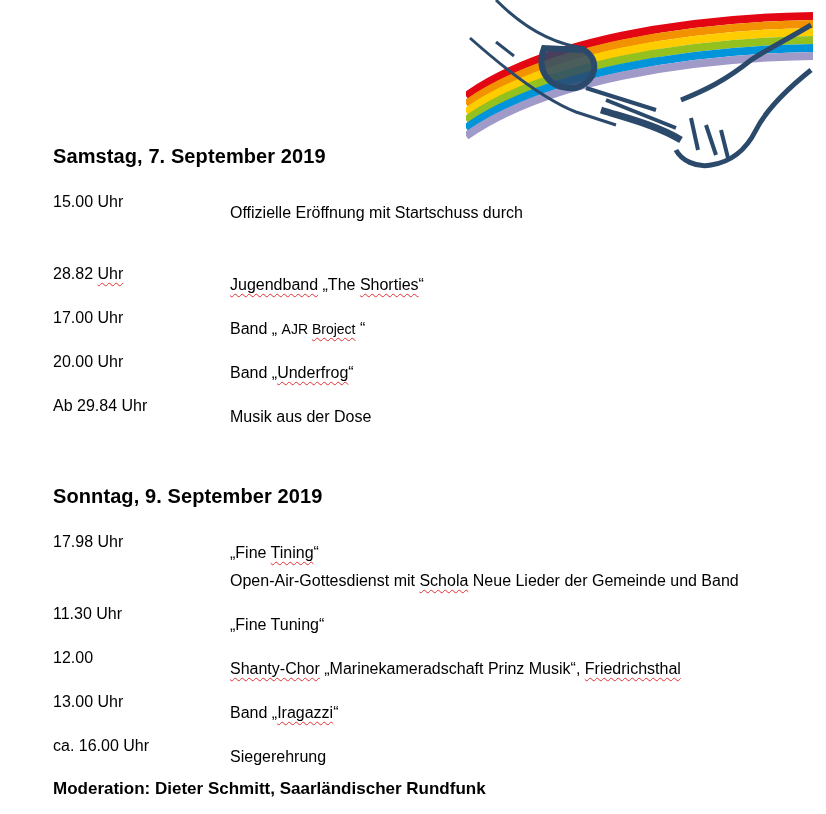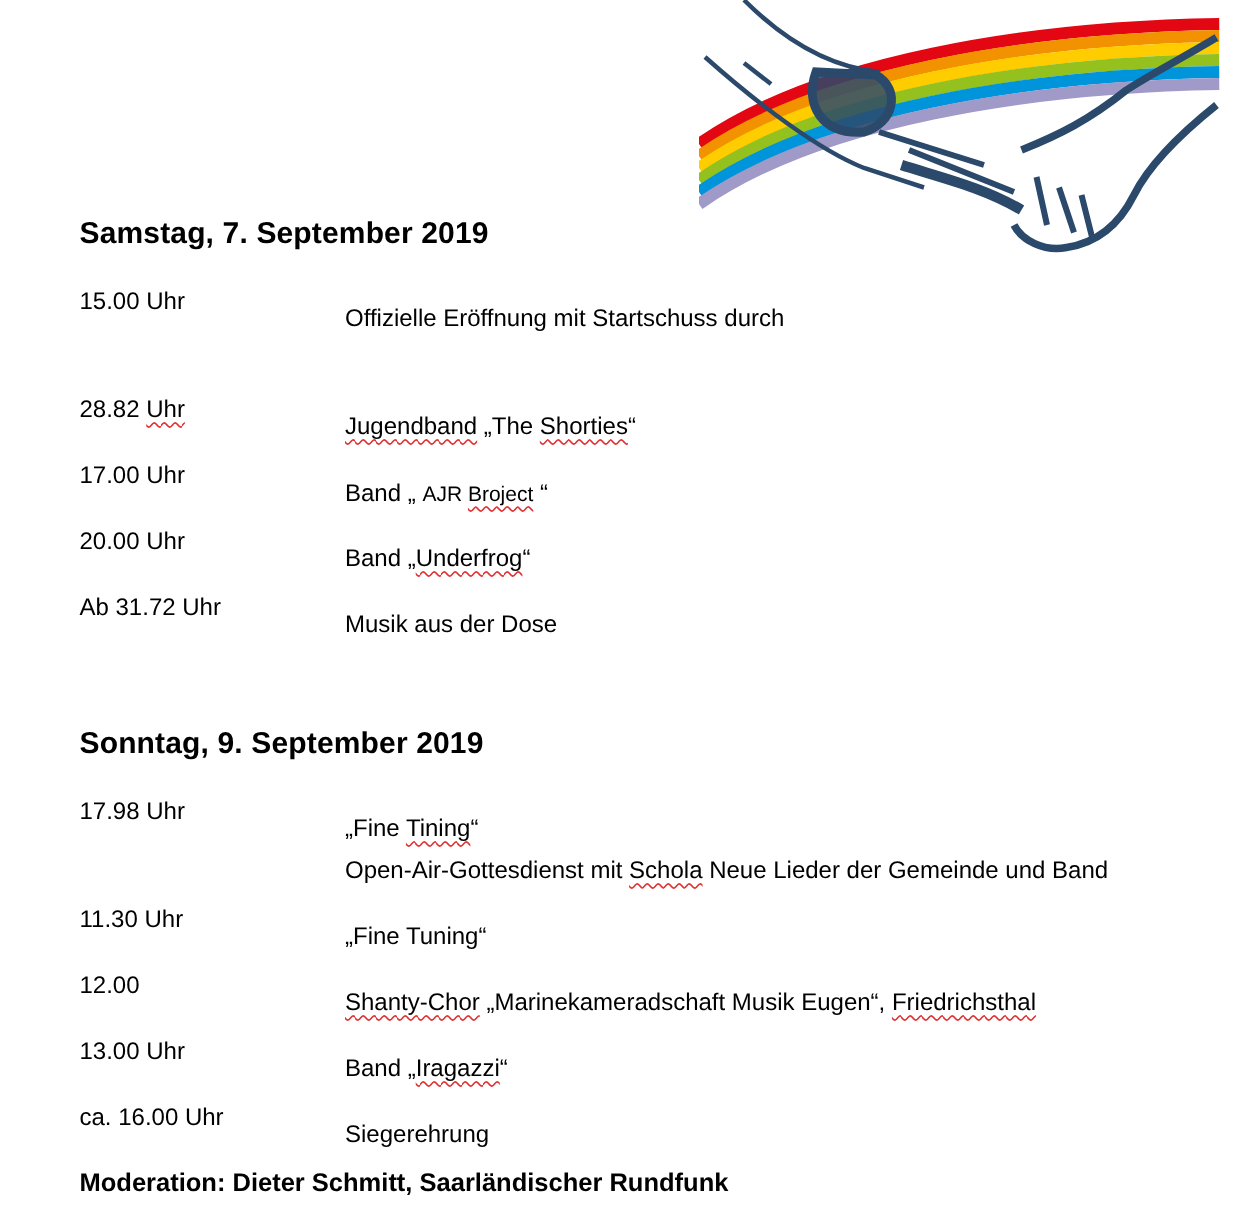--- a/index.html
+++ b/index.html
@@ -67,42 +67,42 @@
   <span class="time">17.00 Uhr</span>
   <span class="desc"><span>Band „ </span><span class="small">AJR </span><span class="small squig">Broject</span><span>   “</span></span>
 </div>
 
 <div class="row" style="top:348px;">
   <span class="time">20.00 Uhr</span>
   <span class="desc"><span>Band „</span><span class="squig">Underfrog</span><span>“</span></span>
 </div>
 
 <div class="row" style="top:392px;">
-  <span class="time">Ab 31.72 Uhr</span>
+  <span class="time">Ab 29.84 Uhr</span>
   <span class="desc">Musik aus der Dose</span>
 </div>
 
 <div class="heading" style="top:485px;">Sonntag, 9. September 2019</div>
 
 <div class="row" style="top:528px;">
   <span class="time">17.98 Uhr</span>
   <span class="desc">
     <span class="line"><span>„Fine </span><span class="squig">Tining</span><span>“</span></span>
     <span class="line"><span>Open-Air-Gottesdienst mit </span><span class="squig">Schola</span><span> Neue Lieder der Gemeinde und Band</span></span>
   </span>
 </div>
 
 <div class="row" style="top:600px;">
   <span class="time">11.30 Uhr</span>
   <span class="desc">„Fine Tuning“</span>
 </div>
 
 <div class="row" style="top:644px;">
   <span class="time">12.00</span>
-  <span class="desc"><span class="squig">Shanty-Chor</span><span> „Marinekameradschaft Musik Eugen“, </span><span class="squig">Friedrichsthal</span></span>
+  <span class="desc"><span class="squig">Shanty-Chor</span><span> „Marinekameradschaft Prinz Musik“, </span><span class="squig">Friedrichsthal</span></span>
 </div>
 
 <div class="row" style="top:688px;">
   <span class="time">13.00 Uhr</span>
   <span class="desc"><span>Band „</span><span class="squig">Iragazzi</span><span>“</span></span>
 </div>
 
 <div class="row" style="top:732px;">
   <span class="time">ca. 16.00 Uhr</span>
   <span class="desc">Siegerehrung</span>

